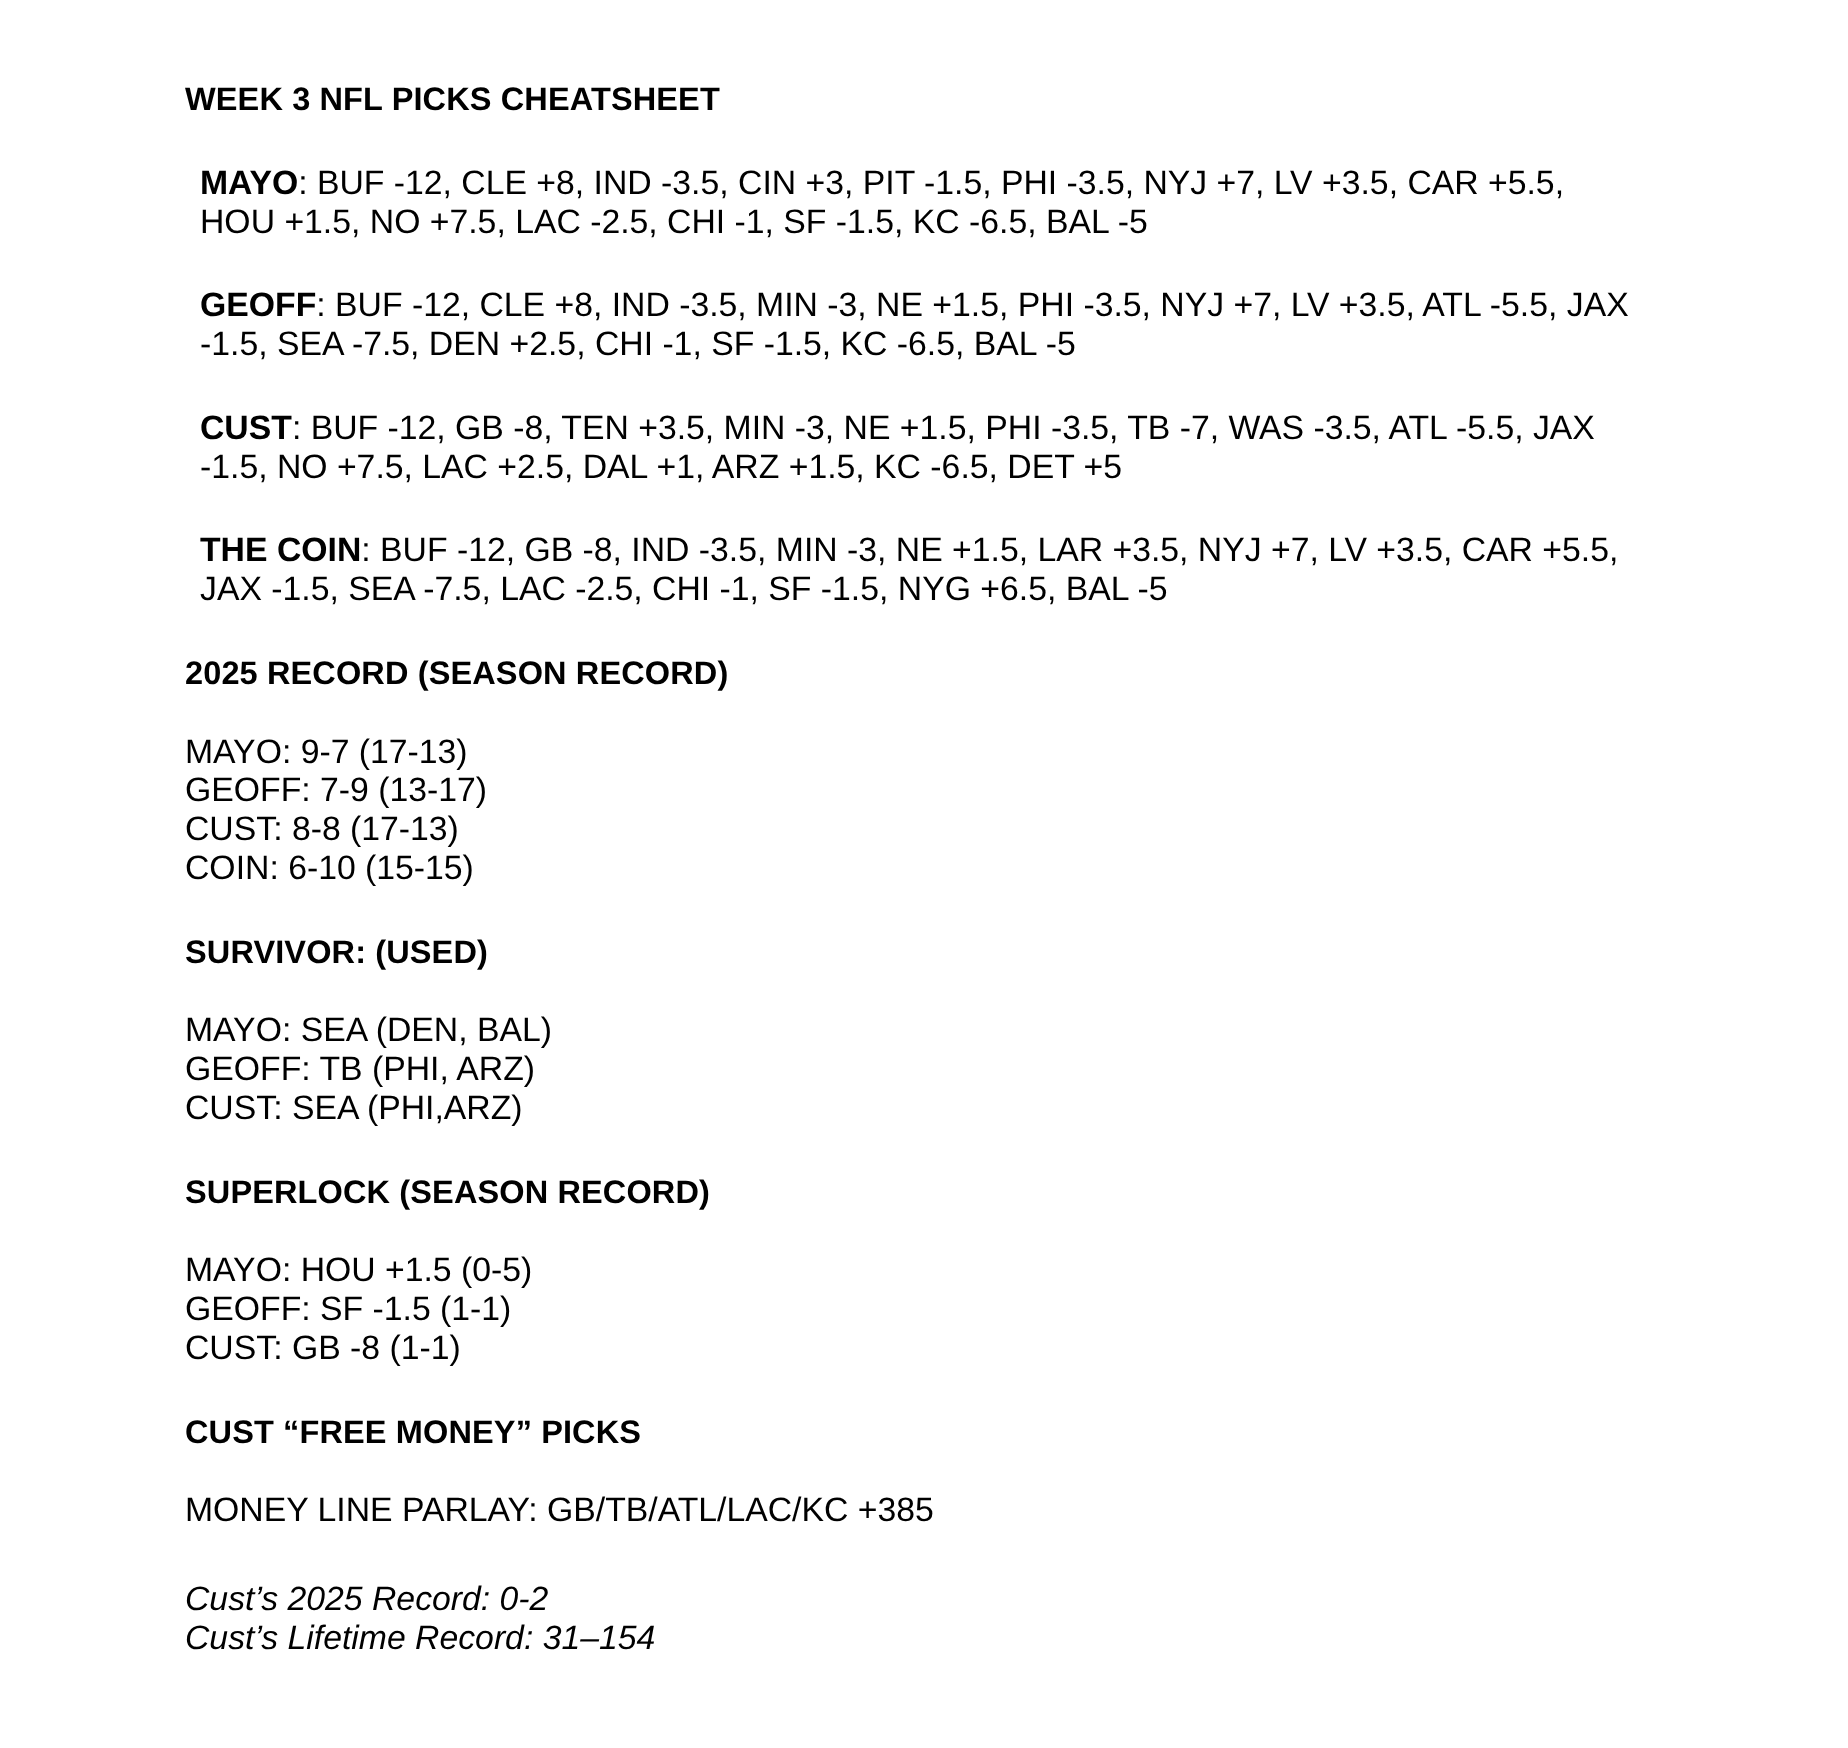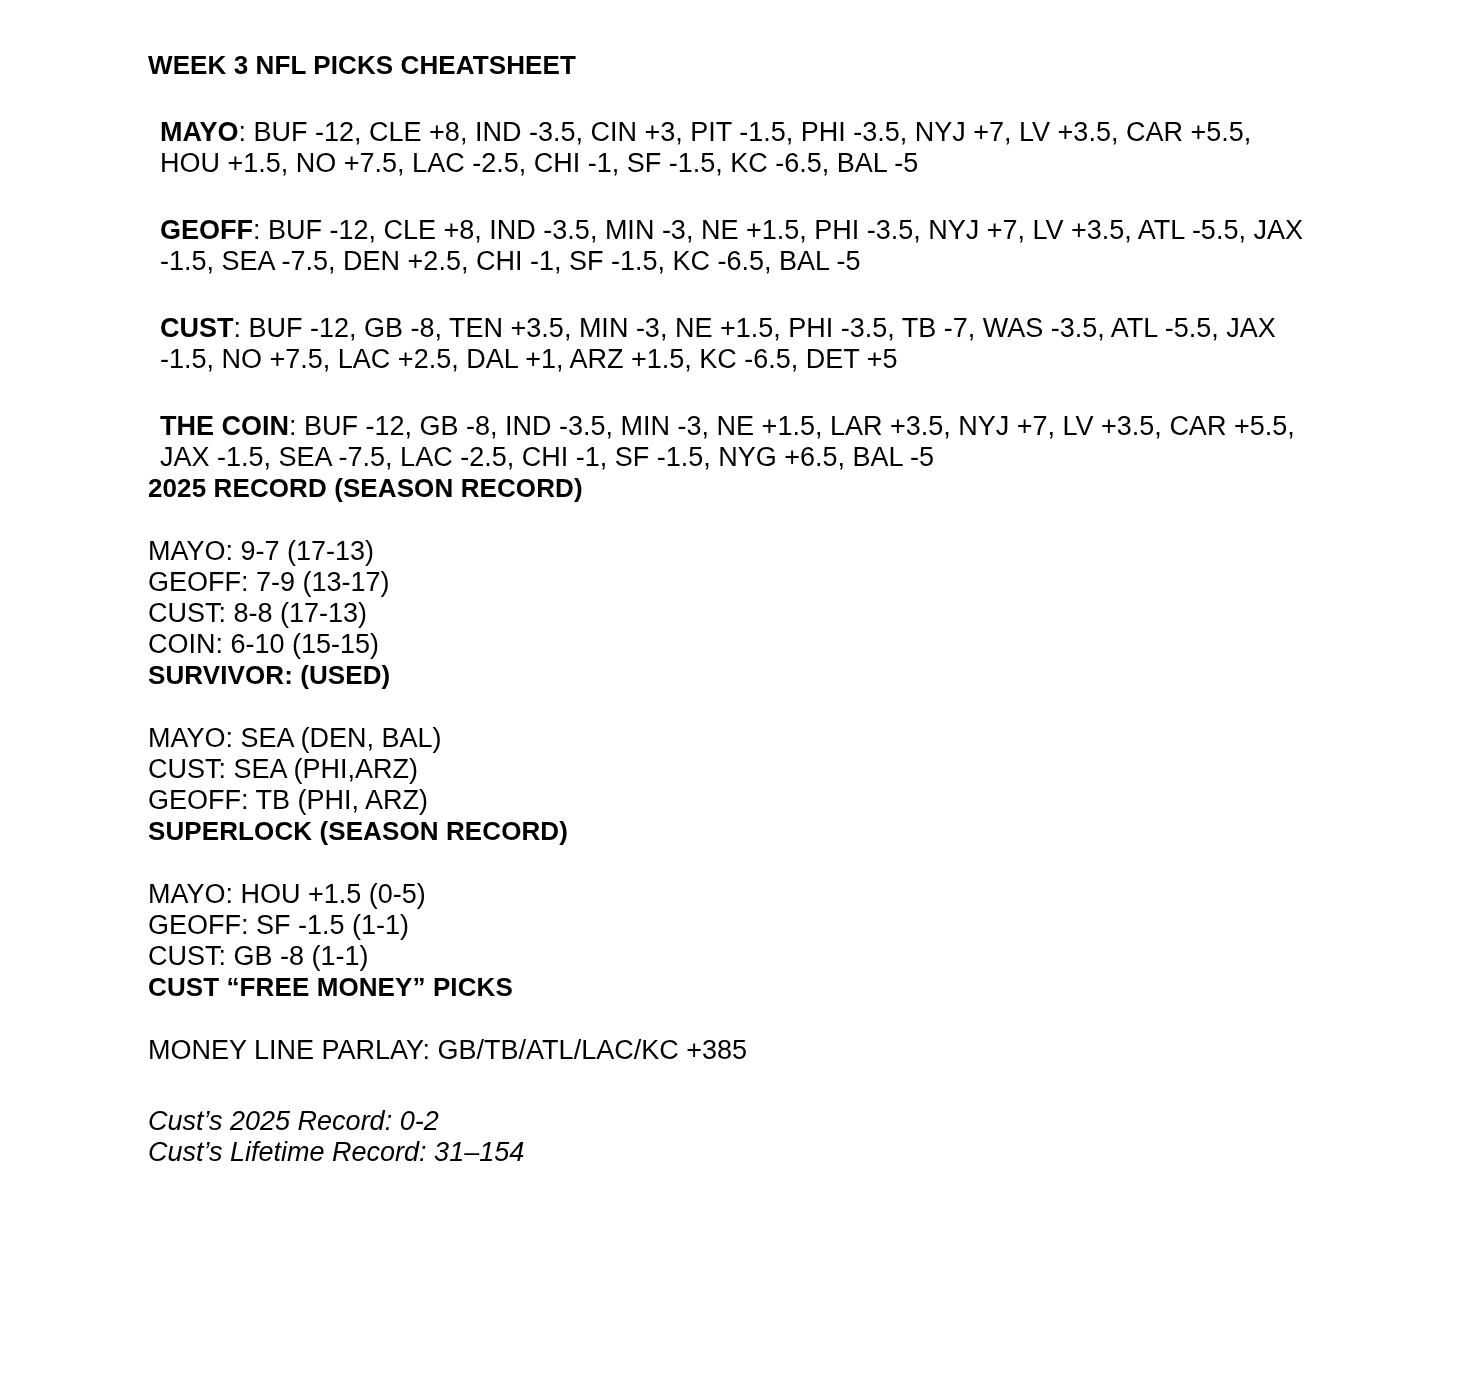--- a/index.html
+++ b/index.html
@@ -11,21 +11,21 @@
   body {
     width: 1478px;
     height: 1398px;
     font-family: "Liberation Sans", "DejaVu Sans", sans-serif;
     color: #000000;
     -webkit-font-smoothing: antialiased;
   }
   .sheet {
     position: absolute;
     left: 148px;
-    top: 0;
+    top: 14px;
     width: 1244px;
   }
   
   .h-main {
     font-size: 26px;
     font-weight: bold;
     letter-spacing: 0.1px;
     line-height: 31px;
     margin: 0;
   }
@@ -50,21 +50,21 @@
   .list-line {
     font-size: 27px;
     font-weight: normal;
     line-height: 31px;
     margin: 0;
     white-space: nowrap;
   }
   
   .blk-title   { margin-top: 50px; }
   .blk-picks   { margin-top: 36px; margin-left: 12px; }
-  .blk-sec     { }
+  .blk-sec     { margin-top: 36px; }
   .blk-after-h { margin-top: 32px; }
   .blk-tight   { margin-top: 40px; font-style: italic; }
 </style>
 </head>
 <body>
 
 <div class="sheet">
 
   <div class="h-main blk-title">WEEK 3 NFL PICKS CHEATSHEET</div>
 
@@ -94,22 +94,22 @@
     <div class="list-line">MAYO: 9-7 (17-13)</div>
     <div class="list-line">GEOFF: 7-9 (13-17)</div>
     <div class="list-line">CUST: 8-8 (17-13)</div>
     <div class="list-line">COIN: 6-10 (15-15)</div>
   </div>
 
   <div class="h-sec blk-sec">SURVIVOR: (USED)</div>
 
   <div class="blk-after-h">
     <div class="list-line">MAYO: SEA (DEN, BAL)</div>
+    <div class="list-line">GEOFF: TB (PHI, ARZ)</div>
     <div class="list-line">CUST: SEA (PHI,ARZ)</div>
-    <div class="list-line">GEOFF: TB (PHI, ARZ)</div>
   </div>
 
   <div class="h-sec blk-sec">SUPERLOCK (SEASON RECORD)</div>
 
   <div class="blk-after-h">
     <div class="list-line">MAYO: HOU +1.5 (0-5)</div>
     <div class="list-line">GEOFF: SF -1.5 (1-1)</div>
     <div class="list-line">CUST: GB -8 (1-1)</div>
   </div>
 

